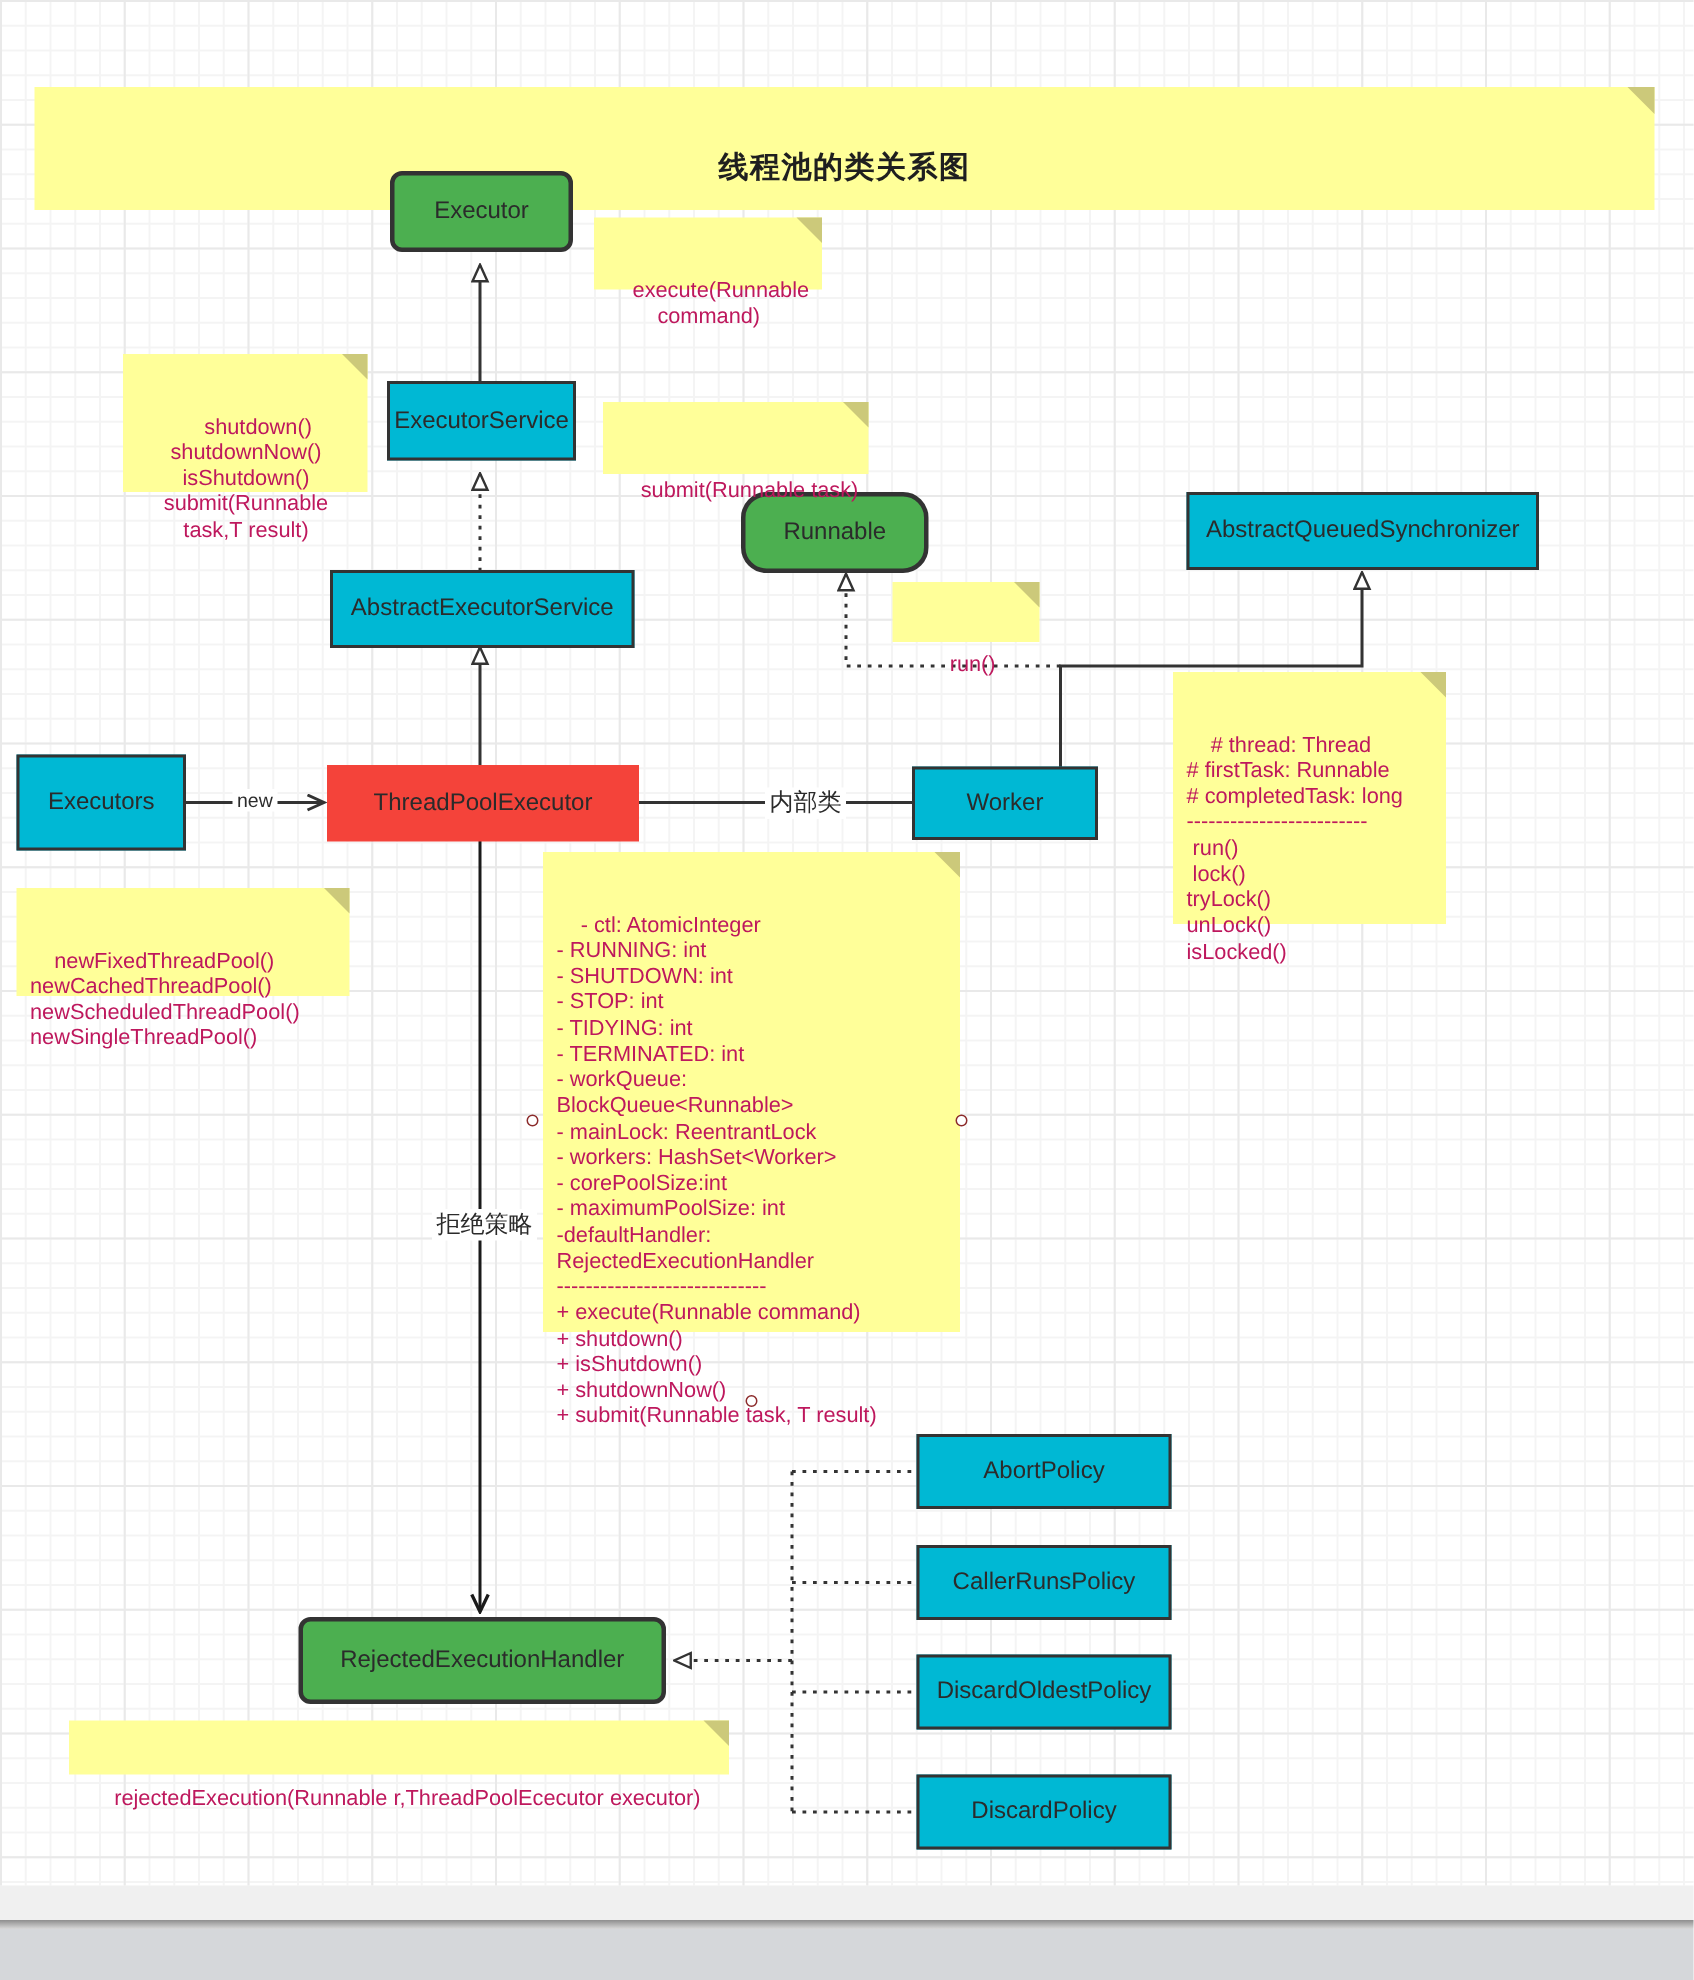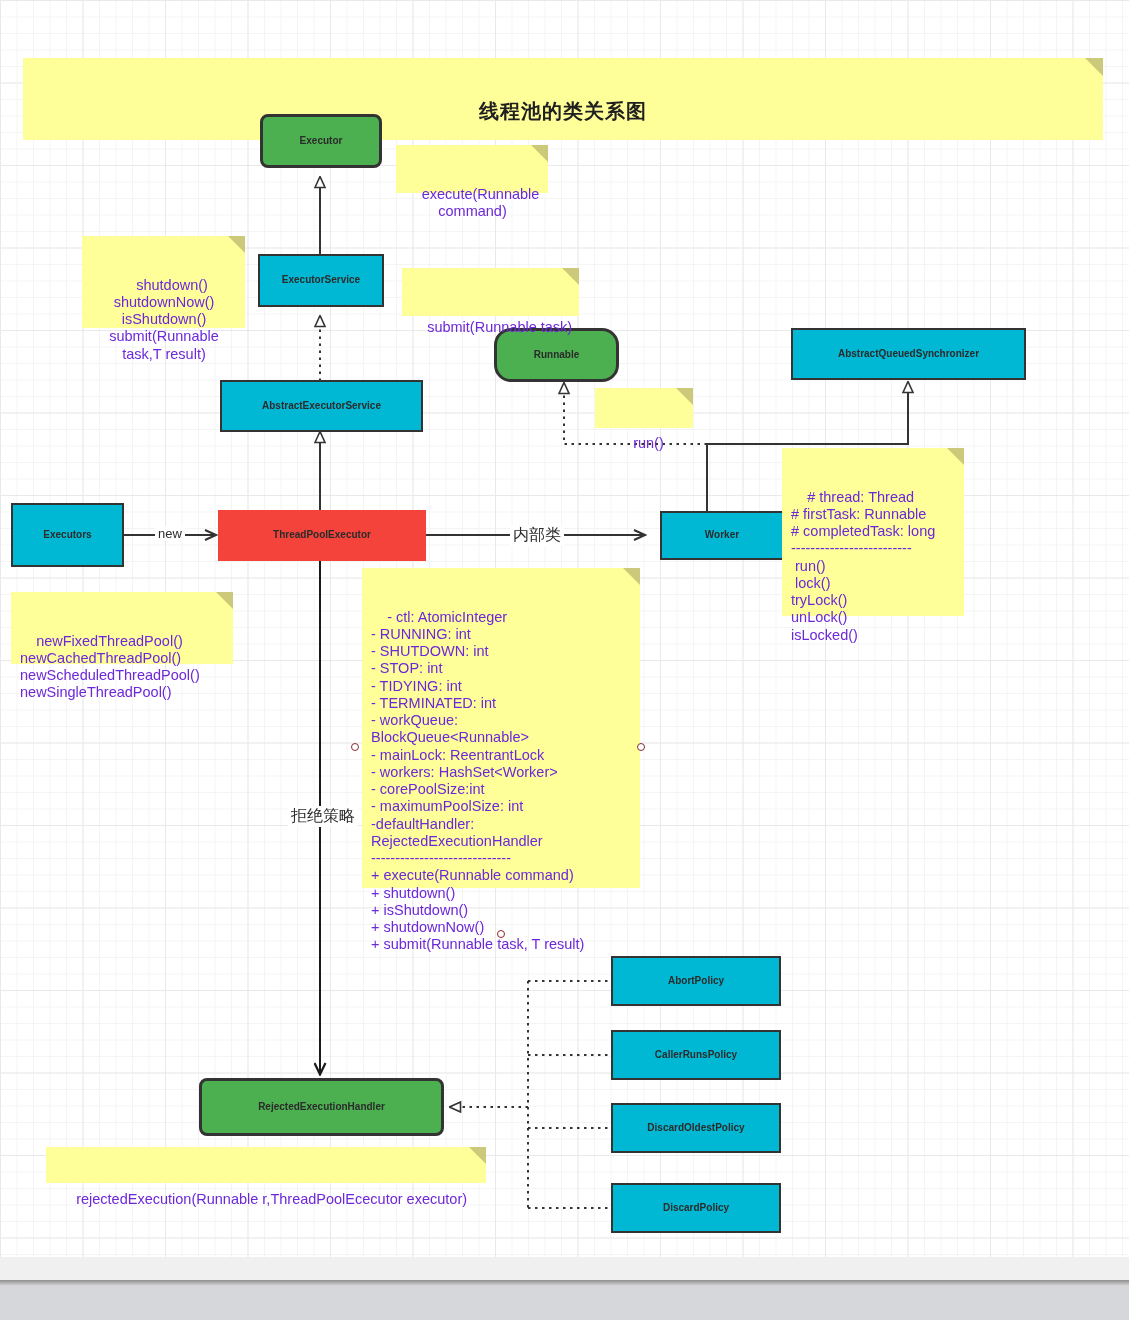--- a/index.html
+++ b/index.html
@@ -17,26 +17,26 @@
       linear-gradient(to bottom, #e9e9e9 1px, transparent 1px),
       linear-gradient(to right, #f4f4f4 1px, transparent 1px),
       linear-gradient(to bottom, #f4f4f4 1px, transparent 1px);
     background-size:82.5px 82.5px, 82.5px 82.5px, 16.5px 16.5px, 16.5px 16.5px;
     background-position:0 0,0 0,0 0,0 0;
     overflow:hidden;
   }
   #svg-layer{position:absolute;left:0;top:0;width:1129px;height:1257px;pointer-events:none;}
 
   .node{position:absolute;box-sizing:border-box;display:flex;align-items:center;justify-content:center;
-        text-align:left;color:#2b2b2b;font-size:10px;line-height:1.25;font-weight:bold;}
+        text-align:left;color:#2b2b2b;font-size:16px;line-height:1.25;}
   .node.cyan{background:#00b8d4;border:2.5px solid #333333;}
   .node.green{background:#4caf50;border:3px solid #333333;border-radius:8px;}
   .node.red{background:#f4433a;border:none;}
 
-  .note{position:absolute;box-sizing:border-box;background:#ffff99;color:#6d28d9;
+  .note{position:absolute;box-sizing:border-box;background:#ffff99;color:#be185d;
         font-size:14.5px;line-height:1.19;padding:6px 8px 4px 9px;white-space:pre;}
   .note .fold{position:absolute;right:0;top:0;width:0;height:0;
         border-left:17px solid transparent;border-top:17px solid #ccc97a;}
   .note.center{text-align:center;}
 
   .edge-label{position:absolute;background:#ffffff;color:#2b2b2b;font-size:13px;padding:0 3px;white-space:nowrap;}
   .edge-label.cn{font-size:16px;}
 
   .handle{position:absolute;width:8px;height:8px;border:1.4px solid #8c2b2b;border-radius:50%;
           background:#ffffff;box-sizing:border-box;}
@@ -137,21 +137,21 @@
   </div>
 
   <div class="node cyan" style="left:11px;top:503px;width:113px;height:64px;">
     <span>Executors</span>
   </div>
 
   <div class="node green" style="left:494px;top:328px;width:125px;height:54px;border-radius:17px;">
     <span>Runnable</span>
   </div>
 
-  <div class="node cyan" style="left:660px;top:511px;width:124px;height:49px;">
+  <div class="node cyan" style="left:608px;top:511px;width:124px;height:49px;">
     <span>Worker</span>
   </div>
 
   <div class="node cyan" style="left:791px;top:328px;width:235px;height:52px;">
     <span>AbstractQueuedSynchronizer</span>
   </div>
 
   <div class="node green" style="left:199px;top:1078px;width:245px;height:58px;">
     <span>RejectedExecutionHandler</span>
   </div>

